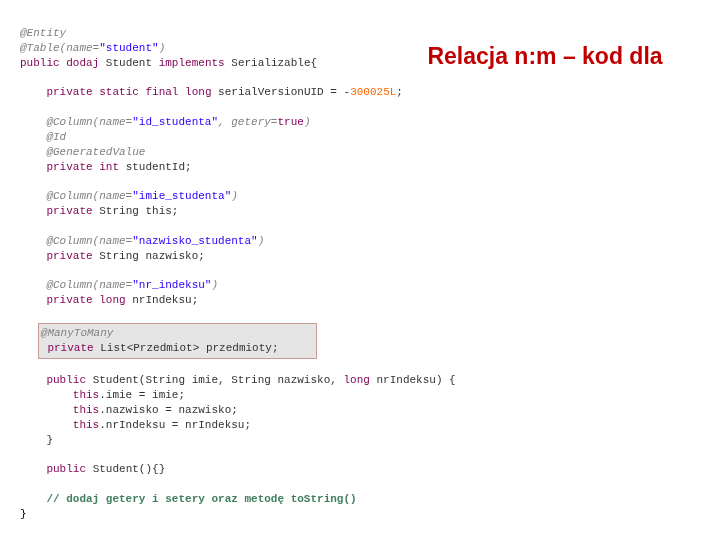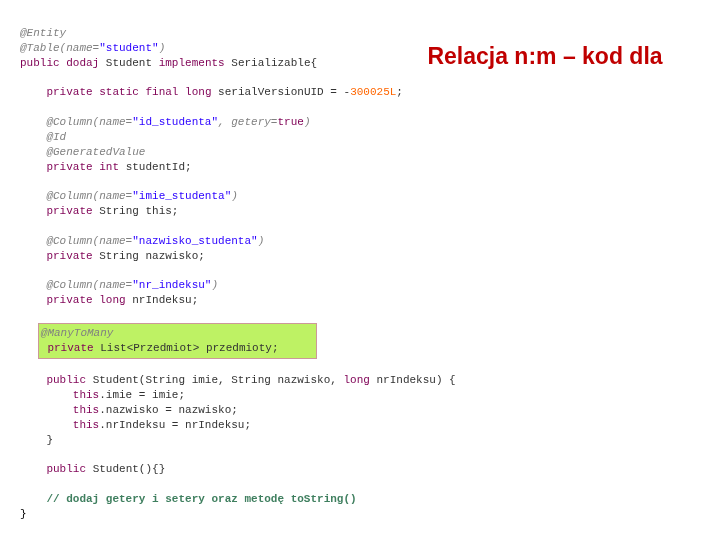--- a/index.html
+++ b/index.html
@@ -36,21 +36,21 @@
   }
   .kw   { color: #7f0055; font-weight: normal; }  
   .ann  { color: #808080; font-style: italic; }                     
   .str  { color: #2a00ff; }                     
   .num  { color: #ff6600; }                     
   .cmt  { color: #3f7f5f; font-weight: bold; }  
   .tok  { color: #000000; }                     
   .boxed {
     display: inline-block;
     border: 1px solid #c99;
-    background: #bef264;
+    background: #e5e5e5;
     padding: 2px 4px 2px 2px;
     margin-left: -2px;
   }
 </style>
 </head>
 <body>
 
 <div class="title">
   <span>Relacja n:m – kod dla</span><br>
 </div>

